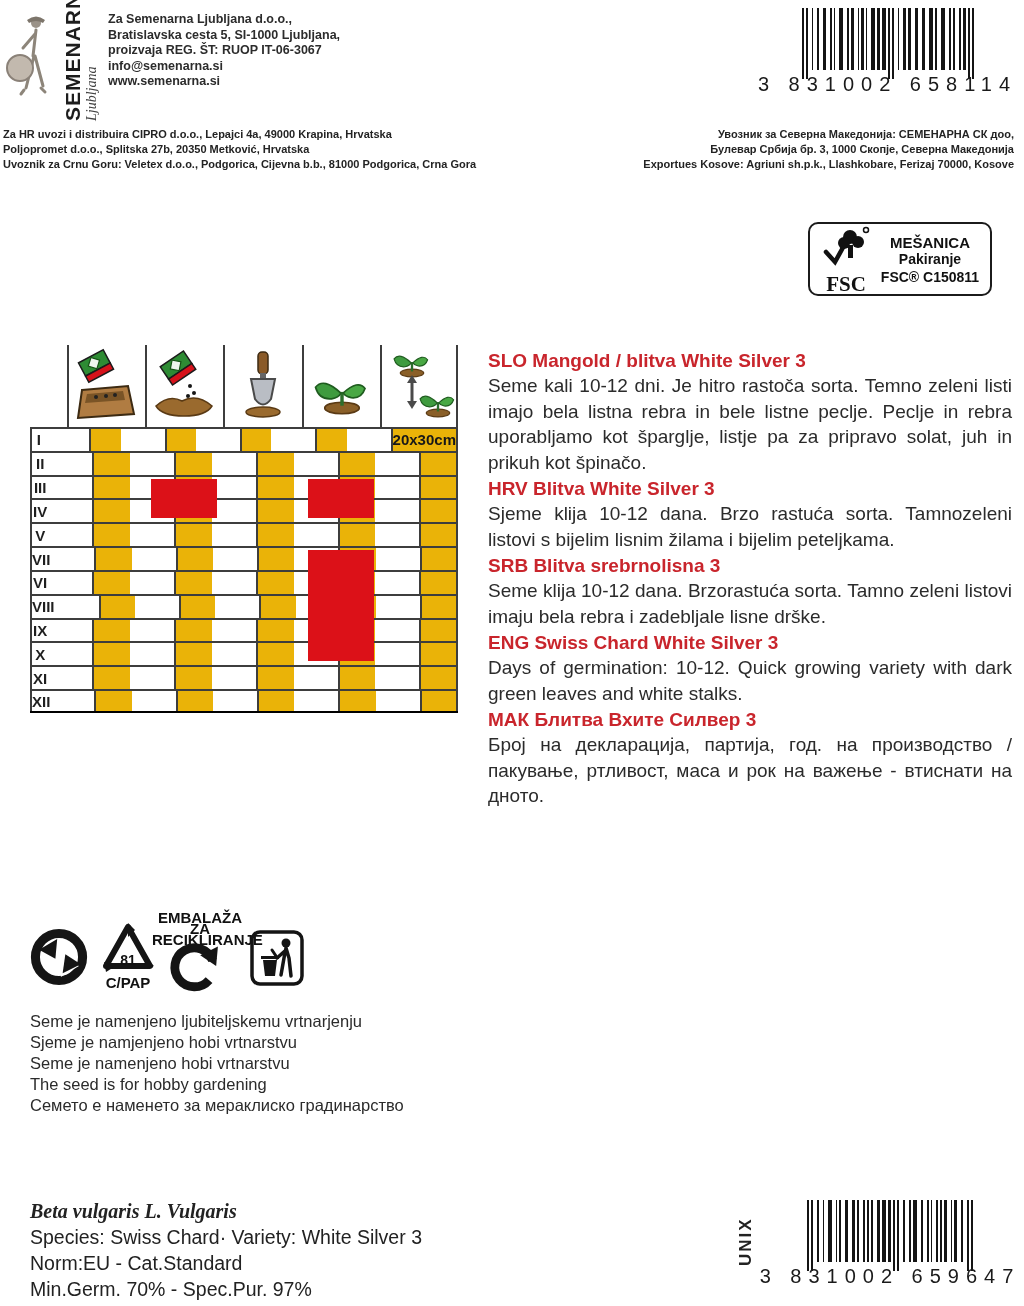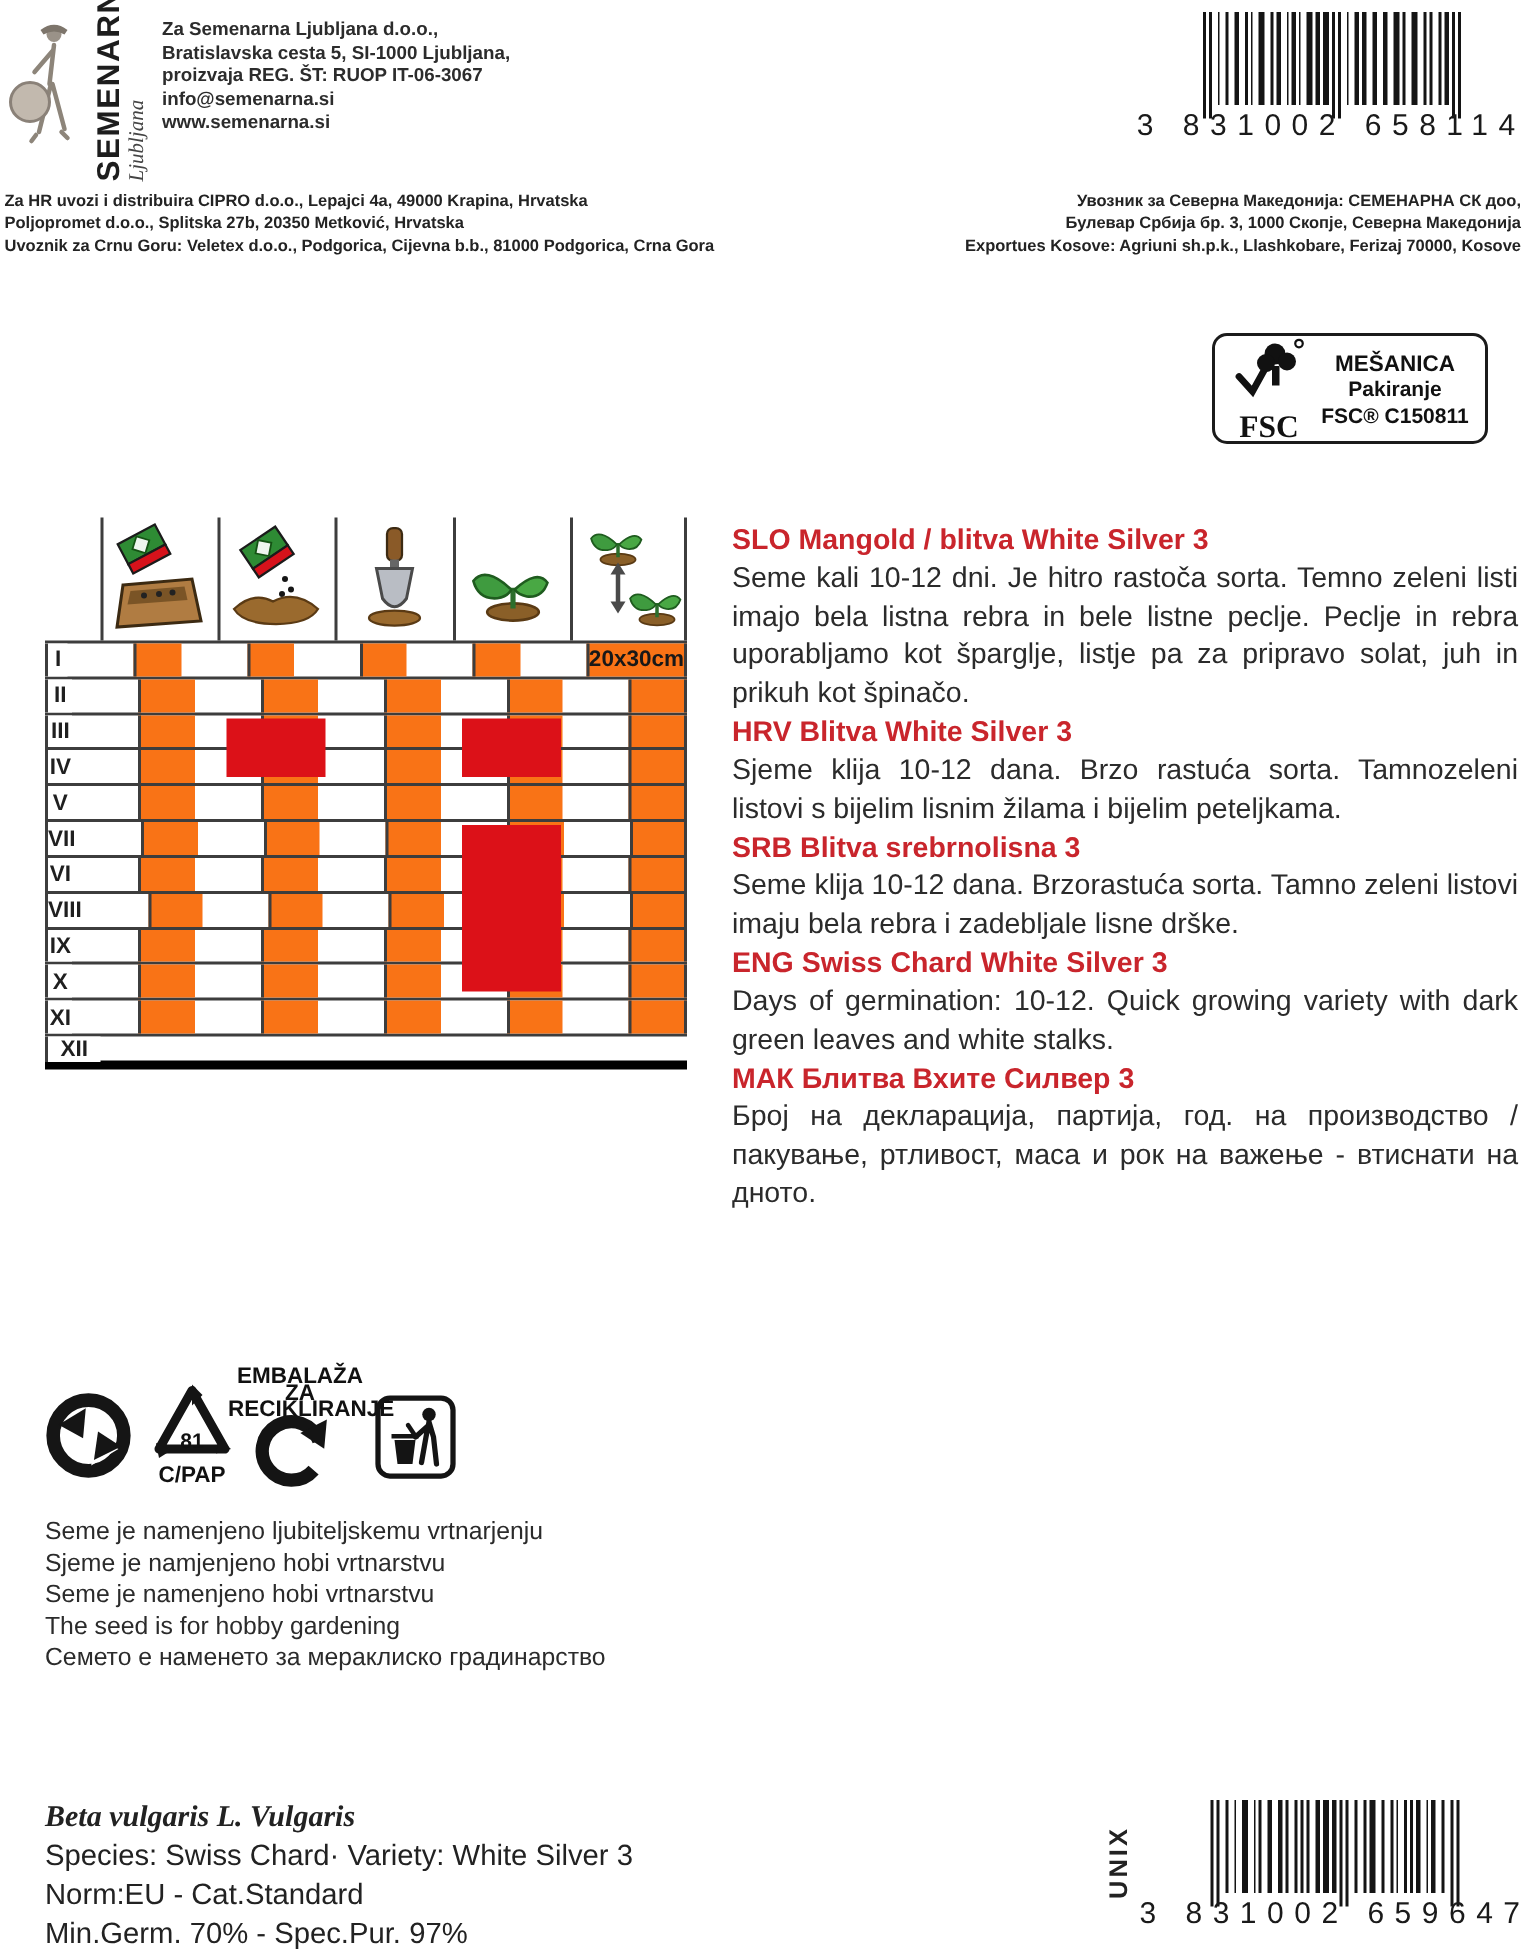--- a/index.html
+++ b/index.html
@@ -44,24 +44,24 @@
 
   
   #calendar{left:30px;top:345px;width:428px;height:368px;}
   #cal-head{position:absolute;left:0;top:0;width:428px;height:82px;display:flex;}
   #cal-head .cal-spacer{width:37px;}
   .cal-hcell{width:78.2px;box-sizing:border-box;border-left:2px solid #3d3d3d;
              display:flex;align-items:center;justify-content:center;}
   .cal-hcell:last-child{border-right:2px solid #3d3d3d;}
   #cal-body{position:absolute;left:0;top:82px;width:428px;}
   .cal-row{display:flex;height:23.83px;box-sizing:border-box;border-top:2px solid #3d3d3d;}
-  .cal-row:last-child{border-bottom:6px solid #000000;flex-direction:column;}
+  .cal-row:last-child{border-bottom:2px solid #000000;}
   .cal-label{width:37px;box-sizing:border-box;border-left:2px solid #3d3d3d;background:#fff;
              font-weight:bold;font-size:15px;color:#1f1f1f;display:flex;align-items:center;justify-content:center;}
-  .cal-cell{width:78.2px;box-sizing:border-box;border-left:2px solid #3d3d3d;background:#f97316;
+  .cal-cell{width:78.2px;box-sizing:border-box;border-left:2px solid #3d3d3d;background:#eab308;
             display:flex;align-items:center;justify-content:center;margin-left:44px;}
   .cal-cell:last-child{border-right:2px solid #3d3d3d;}
   .spacing-label{font-weight:bold;font-size:15px;color:#181818;}
   .cal-bar{position:absolute;background:#dc1118;}
 
   
   #descriptions{left:488px;top:348px;width:524px;}
   .desc-head{color:#c9252c;font-weight:bold;font-size:19px;line-height:25px;}
   .desc-body{margin:0 0 1px 0;font-size:19px;line-height:25.5px;text-align:justify;color:#2b2b2b;}
 

